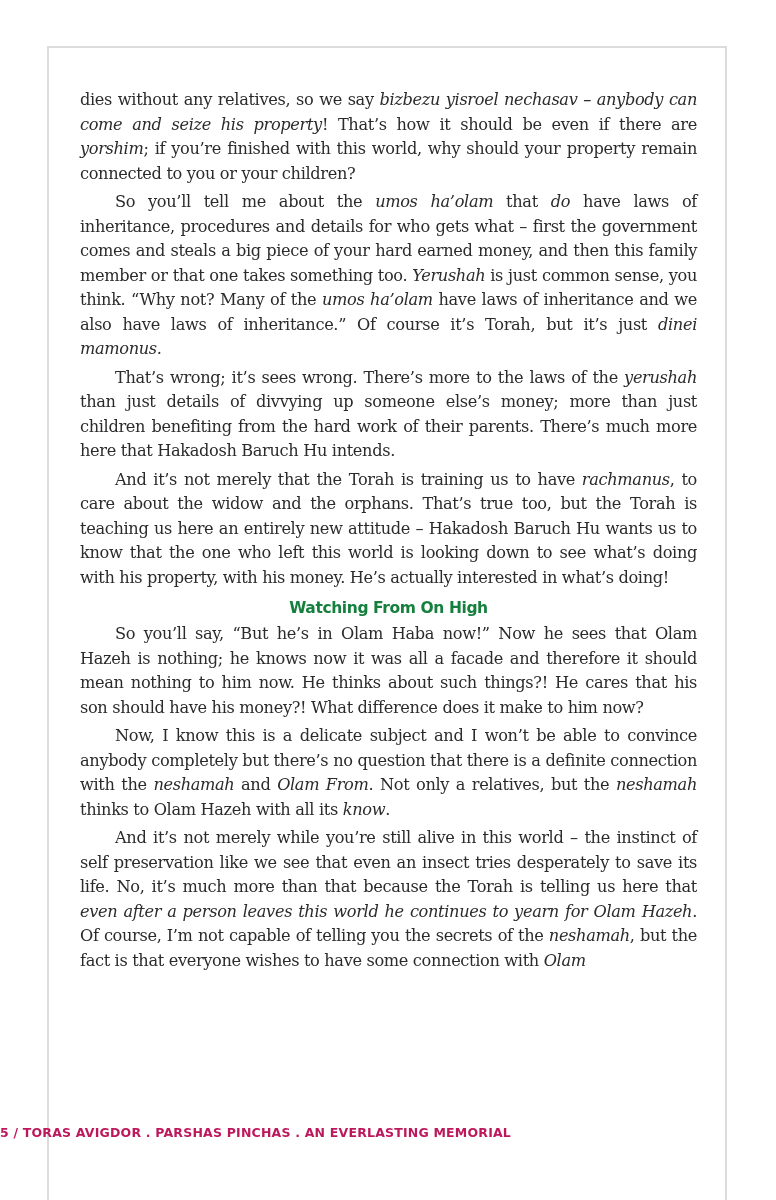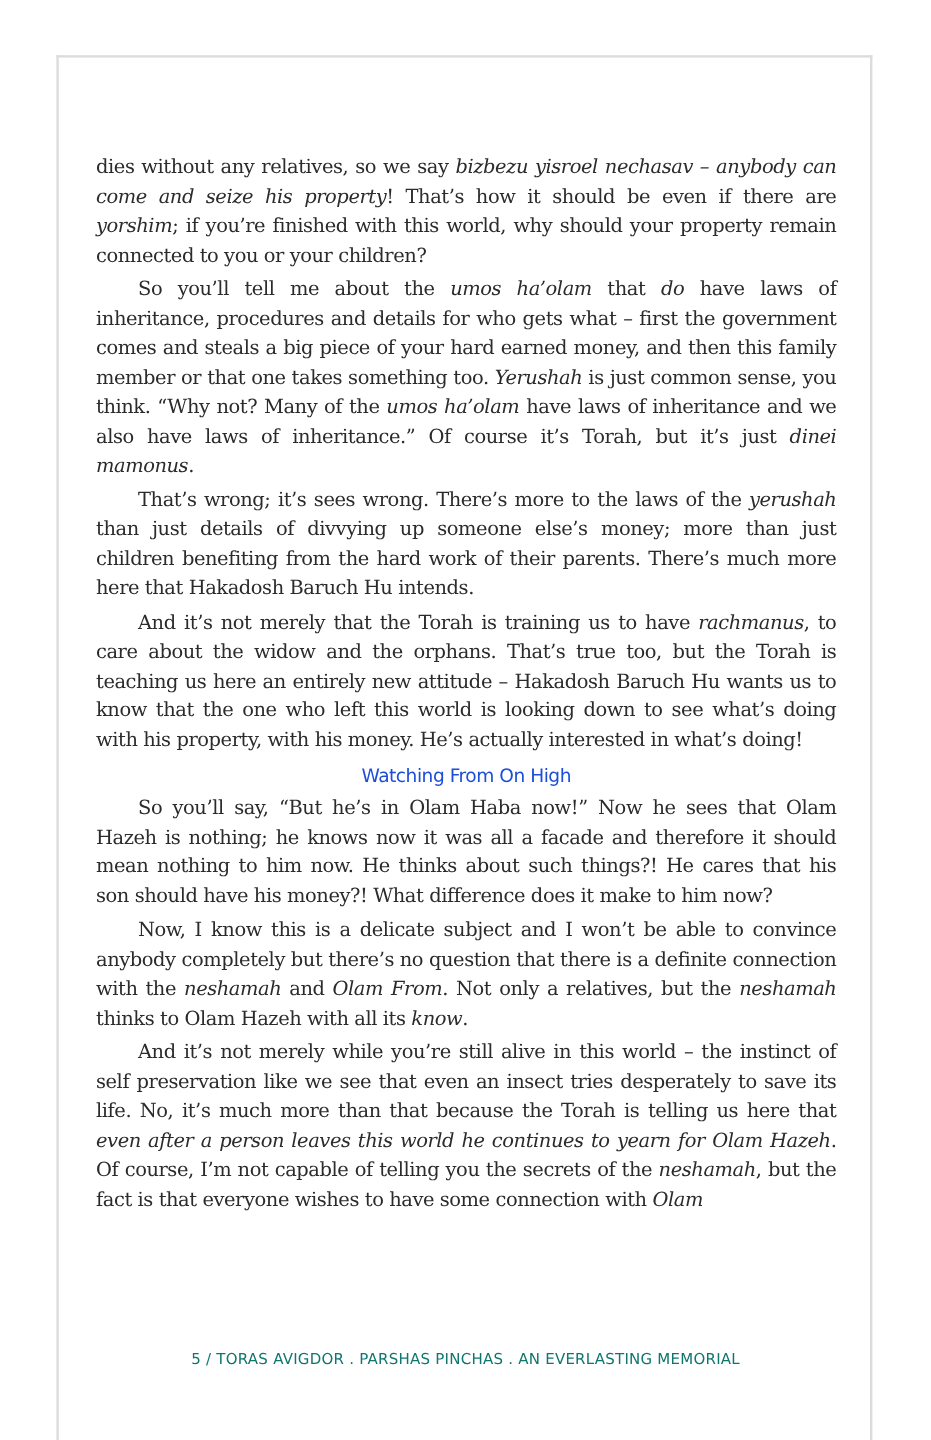--- a/index.html
+++ b/index.html
@@ -5,34 +5,34 @@
   html, body { margin: 0; padding: 0; background: #ffffff; }
   body { width: 776px; height: 1200px; position: relative; overflow: hidden; }
   .page-frame {
     position: absolute; left: 47px; top: 46px; width: 680px; height: 1170px;
     border: 2px solid #dcdcdc; border-bottom: none; box-sizing: border-box; background: #fff;
   }
   .text-column {
     position: absolute; left: 80px; top: 88px; width: 617px;
     font-family: "DejaVu Serif", "Liberation Serif", serif;
     font-size: 16.2px; line-height: 24.5px; color: #2b2b2b;
-    text-align: justify; letter-spacing: -0.35px; margin-top: 39px;
+    text-align: justify; letter-spacing: -0.35px;
   }
   .text-column p { margin: 0 0 4px 0; text-indent: 35px; }
   .text-column p.no-indent { text-indent: 0; }
   .text-column em { font-style: italic; }
   .section-heading {
     font-family: "DejaVu Sans", "Liberation Sans", sans-serif;
-    font-weight: normal; font-size: 15.5px; text-align: center; text-indent: 0;
-    margin: 6px 0 2px 0; color: #1d4ed8; letter-spacing: -0.4px; line-height: 24px;
+    font-weight: bold; font-size: 15.5px; text-align: center; text-indent: 0;
+    margin: 6px 0 2px 0; color: #15803d; letter-spacing: -0.4px; line-height: 24px;
   }
   .footer {
-    position: absolute; left: 0; top: 1125px; width: 776px; text-align: center;
-    font-family: "DejaVu Sans", "Liberation Sans", sans-serif; font-weight: normal;
-    font-size: 12.5px; letter-spacing: 0.2px; color: #0f766e;
+    position: absolute; left: 0; top: 1125px; width: 776px; 
+    font-family: "DejaVu Sans", "Liberation Sans", sans-serif; font-weight: bold;
+    font-size: 12.5px; letter-spacing: 0.2px; color: #be185d;
   }
 </style>
 </head>
 <body>
 
 <div class="page-frame"></div>
 
 <div class="text-column">
   <p class="no-indent"><span>dies without any relatives, so we say </span><em>bizbezu yisroel nechasav – anybody can come and seize his property</em><span>! That’s how it should be even if there are </span><em>yorshim</em><span>; if you’re finished with this world, why should your property remain connected to you or your children?</span></p>
 

